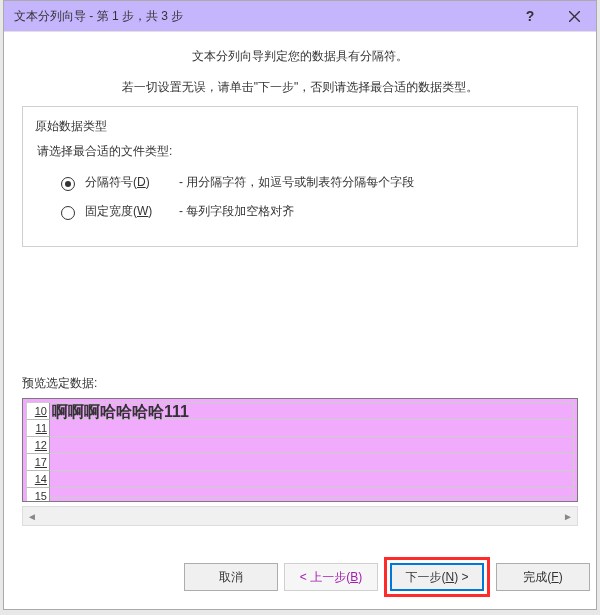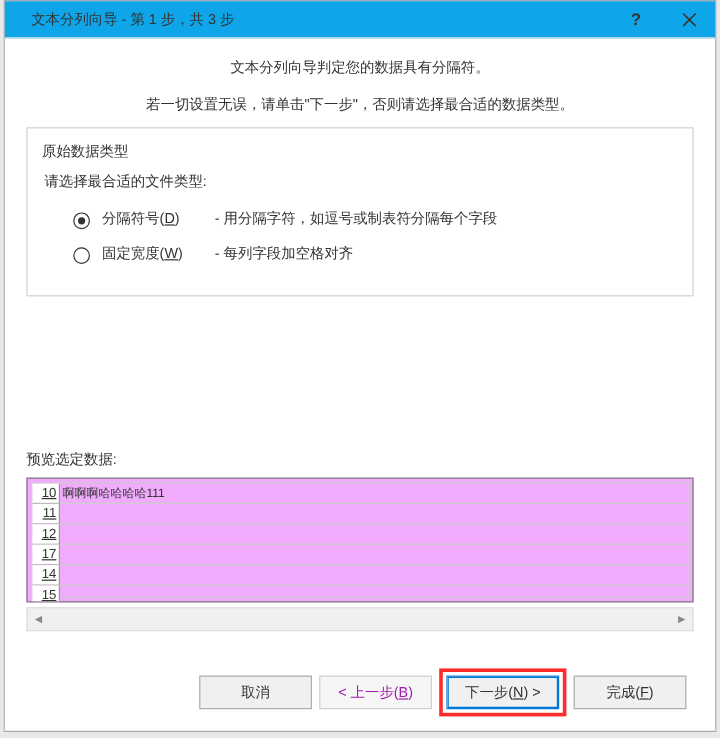--- a/index.html
+++ b/index.html
@@ -21,23 +21,23 @@
     background: #ffffff;
     border: 1px solid #aaa;
     box-sizing: border-box;
   }
   
   .titlebar {
     height: 30px;
     line-height: 30px;
     display: flex;
     align-items: center;
-    background: #0ea5e9;
+    background: #c4b5fd;
     border-bottom: 1px solid #e0e0e0;
-    padding-left: 22px;
+    padding-left: 10px;
   }
   .titlebar .title {
     flex: 1;
     font-size: 12px;
     color: #333;
   }
   .tbtn {
     width: 44px;
     height: 30px;
     display: flex;
@@ -130,23 +130,24 @@
     border-right: 1px solid #999;
     border-bottom: 1px solid #bbb;
     color: #333;
     background: #fff;
     text-decoration: underline;
   }
   .prow .txt {
     flex: 1;
     padding-left: 2px;
     border-bottom: 1px solid #ccc;
-    font-size: 10px;
+    font-size: 16px;
     color: #333;
     white-space: nowrap;
+    font-weight: bold;
   }
 
   
   .hscroll {
     margin-top: 4px;
     height: 18px;
     background: #f0f0f0;
     position: relative;
     border: 1px solid #ddd;
   }
@@ -157,21 +158,21 @@
     color: #888;
     font-size: 10px;
   }
   .hscroll .arrow.left { left: 0; }
   .hscroll .arrow.right { right: 0; }
 
   
   .buttons {
     position: absolute;
     bottom: 12px;
-    right: 24px;
+    right: 6px;
     display: flex;
     gap: 6px;
     align-items: center;
   }
   .btn {
     min-width: 94px;
     height: 28px;
     line-height: 26px;
     text-align: center;
     background: #f0f0f0;

